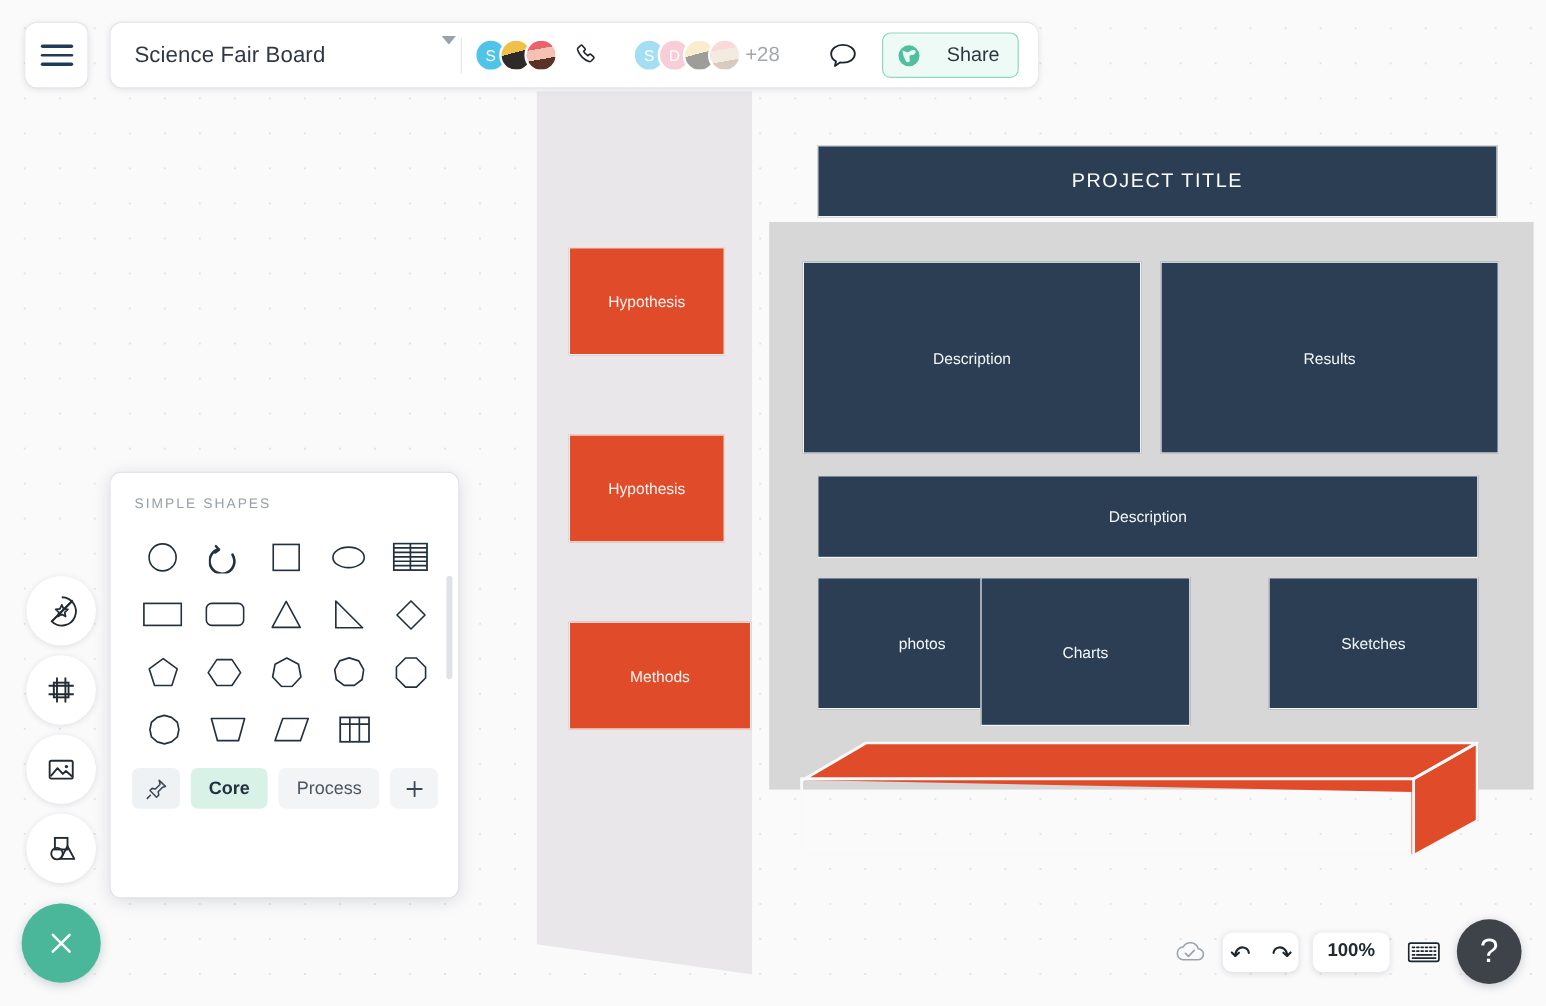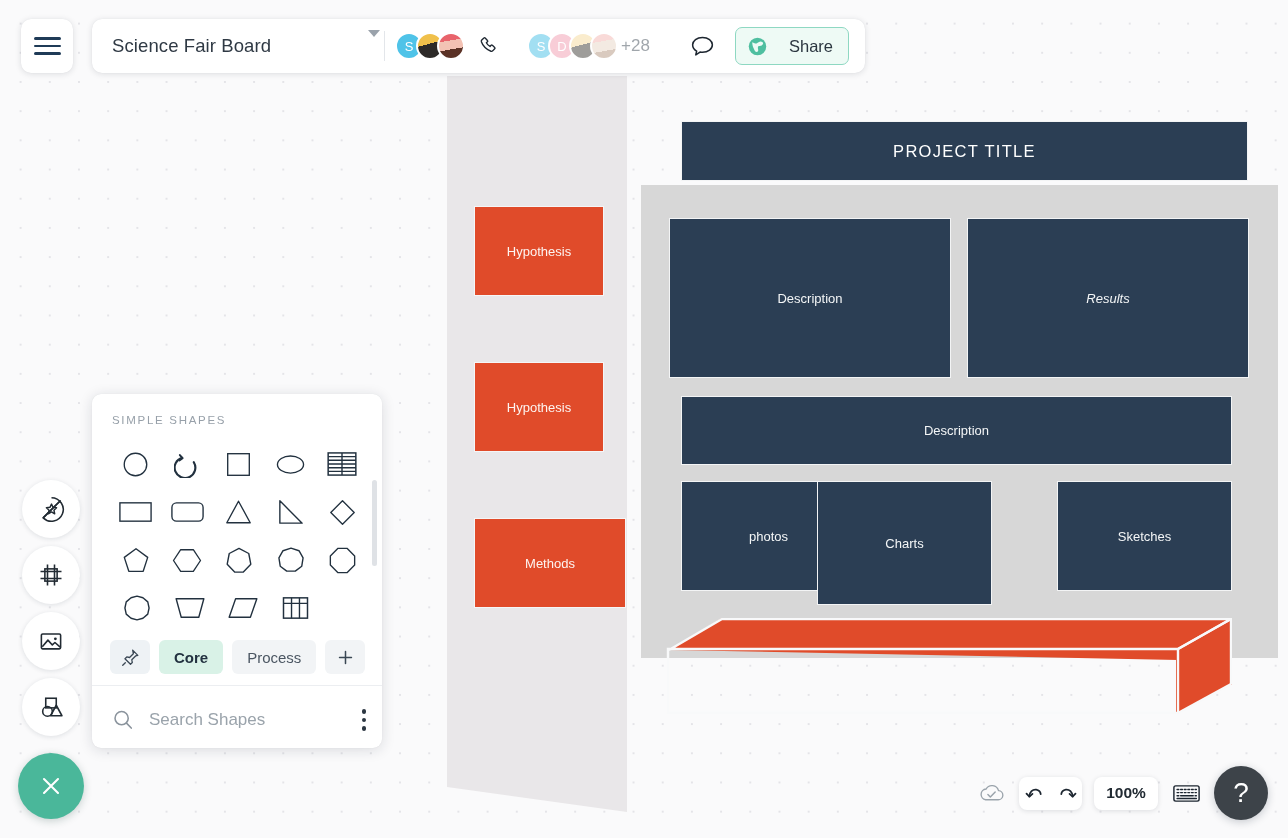--- a/index.html
+++ b/index.html
@@ -168,21 +168,21 @@
 
 <div class="osh" style="left:474px;top:206px;width:130px;height:90px;">Hypothesis</div>
 <div class="osh" style="left:474px;top:362px;width:130px;height:90px;">Hypothesis</div>
 <div class="osh" style="left:474px;top:518px;width:152px;height:90px;">Methods</div>
 
 <div id="gray-board"></div>
 
 <div id="project-title">PROJECT TITLE</div>
 
 <div class="nsh" style="left:669px;top:218px;width:282px;height:160px;">Description</div>
-<div class="nsh" style="left:967px;top:218px;width:282px;height:160px;font-style:italic;">Results</div>
+<div class="nsh" style="left:967px;top:218px;width:282px;height:160px;">Results</div>
 <div class="nsh" style="left:681px;top:396px;width:551px;height:69px;">Description</div>
 <div class="nsh" style="left:681px;top:481px;width:175px;height:110px;">photos</div>
 <div class="nsh" style="left:817px;top:481px;width:175px;height:124px;">Charts</div>
 <div class="nsh" style="left:1057px;top:481px;width:175px;height:110px;">Sketches</div>
 
 <div id="equipment">
   <div id="eq-top"></div>
   <div id="eq-side"></div>
   <svg id="eq-edges" viewBox="0 0 566 96">
     <polyline points="3,32 56,1 565,1 512,31 512,95 2,95 2,31 512,31" fill="none" stroke="#f8f9fa" stroke-width="2.4"></polyline>
@@ -405,32 +405,20 @@
     </div>
     <div class="sp-tab active">Core</div>
     <div class="sp-tab">Process</div>
     <div class="sp-tab add">
       <svg width="17" height="17" viewBox="0 0 20 20">
         <path d="M10 3v14M3 10h14" stroke="#3a4754" stroke-width="1.8" stroke-linecap="round"></path>
       </svg>
     </div>
   </div>
 
-  <div id="sp-search">
-    <svg width="22" height="22" viewBox="0 0 24 24">
-      <circle cx="10.5" cy="10" r="7.2" fill="none" stroke="#8b949d" stroke-width="1.7"></circle>
-      <path d="m15.8 15.4 5.2 5.4" stroke="#8b949d" stroke-width="1.7" stroke-linecap="round"></path>
-    </svg>
-    <input id="search-input" type="text" placeholder="Search Shapes" style="">
-    <span id="sp-more">
-        <i></i>
-        <i></i>
-        <i></i>
-      </span>
-  </div>
 </div>
 
 <div id="bottom-tools">
   <div class="bare-ic">
     <svg width="27" height="22" viewBox="0 0 30 24">
       <path d="M8.5 19.5A6 6 0 0 1 8.9 7.6 7.6 7.6 0 0 1 22.8 9.3a5.1 5.1 0 0 1-.6 10.2z" fill="none" stroke="#9aa3ab" stroke-width="1.5" stroke-linejoin="round"></path>
       <path d="m11 13.6 2.7 2.8 5.4-5.6" fill="none" stroke="#9aa3ab" stroke-width="1.6" stroke-linecap="round" stroke-linejoin="round"></path>
     </svg>
   </div>
 

